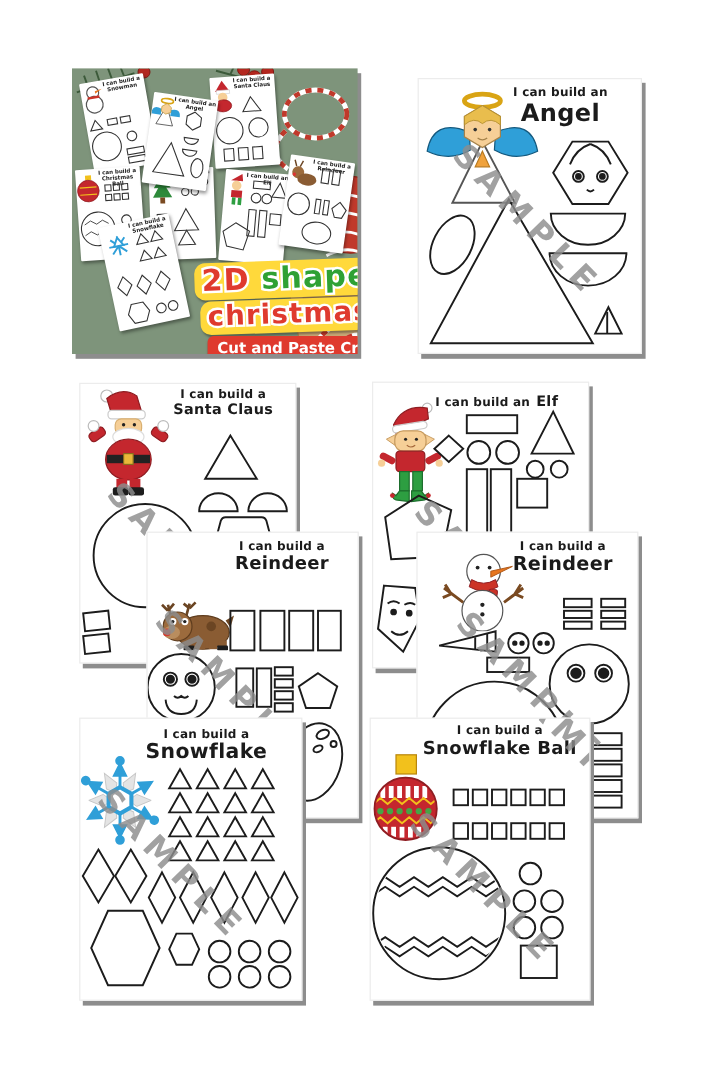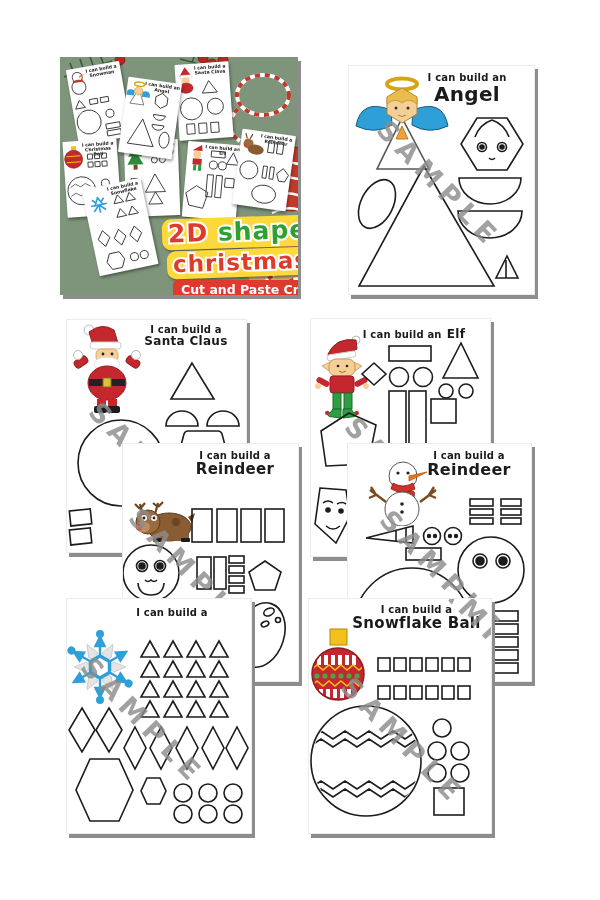--- a/index.html
+++ b/index.html
@@ -478,20 +478,21 @@
       <rect x="141" y="193" width="29" height="10"></rect>
       <rect x="141" y="206" width="29" height="10"></rect>
       <rect x="141" y="219" width="29" height="10"></rect>
     </svg>
     <div class="wm" style="left:48px;top:60px">SAMPLE</div>
   </section>
 
   <section class="sheet" style="left:66px;top:598px;width:184px;height:234px;z-index:5">
     <div class="sheet-title" style="left:45px;top:8px;width:120px">
       <div class="t1">I can build a</div>
+      <div class="t2" style="font-size:17px">Snowflake</div>
     </div>
     <svg class="char" width="80" height="80" viewBox="0 0 80 80" style="left:0px;top:30px">
       <g transform="translate(33,38)">
         <g fill="#e4e4e4" stroke="#c6c6c6" stroke-width=".8">
           <polygon points="0,-26 5,-14 0,-7 -5,-14" transform="rotate(30)"></polygon>
           <polygon points="0,-26 5,-14 0,-7 -5,-14" transform="rotate(90)"></polygon>
           <polygon points="0,-26 5,-14 0,-7 -5,-14" transform="rotate(150)"></polygon>
           <polygon points="0,-26 5,-14 0,-7 -5,-14" transform="rotate(210)"></polygon>
           <polygon points="0,-26 5,-14 0,-7 -5,-14" transform="rotate(270)"></polygon>
           <polygon points="0,-26 5,-14 0,-7 -5,-14" transform="rotate(330)"></polygon>

